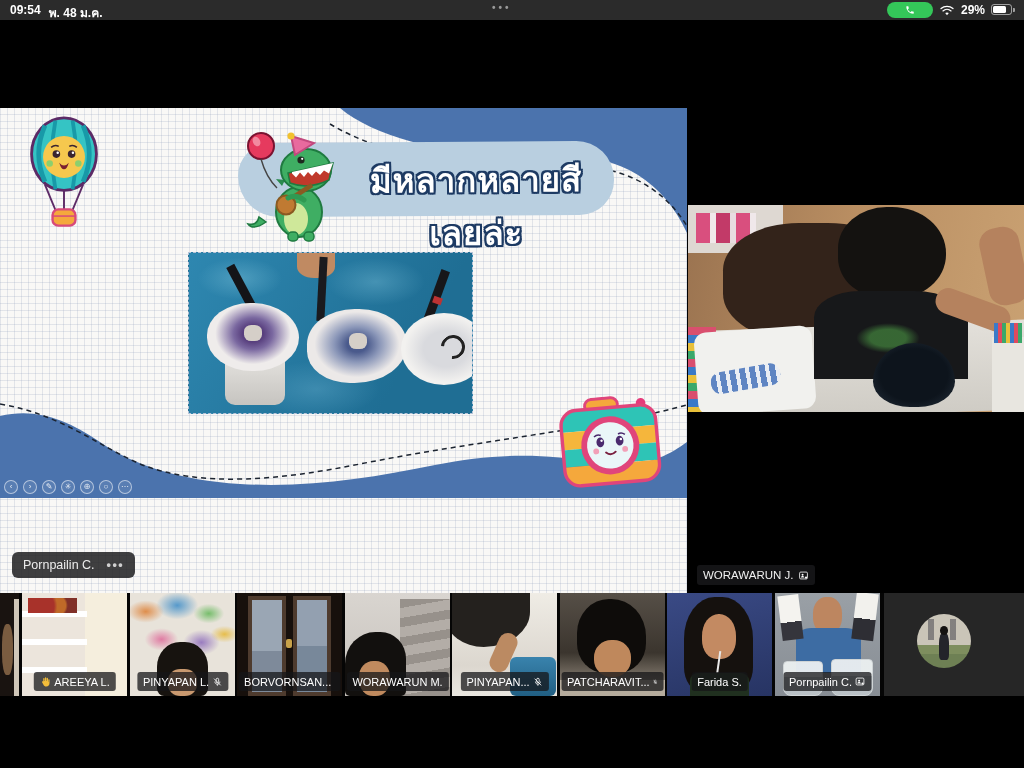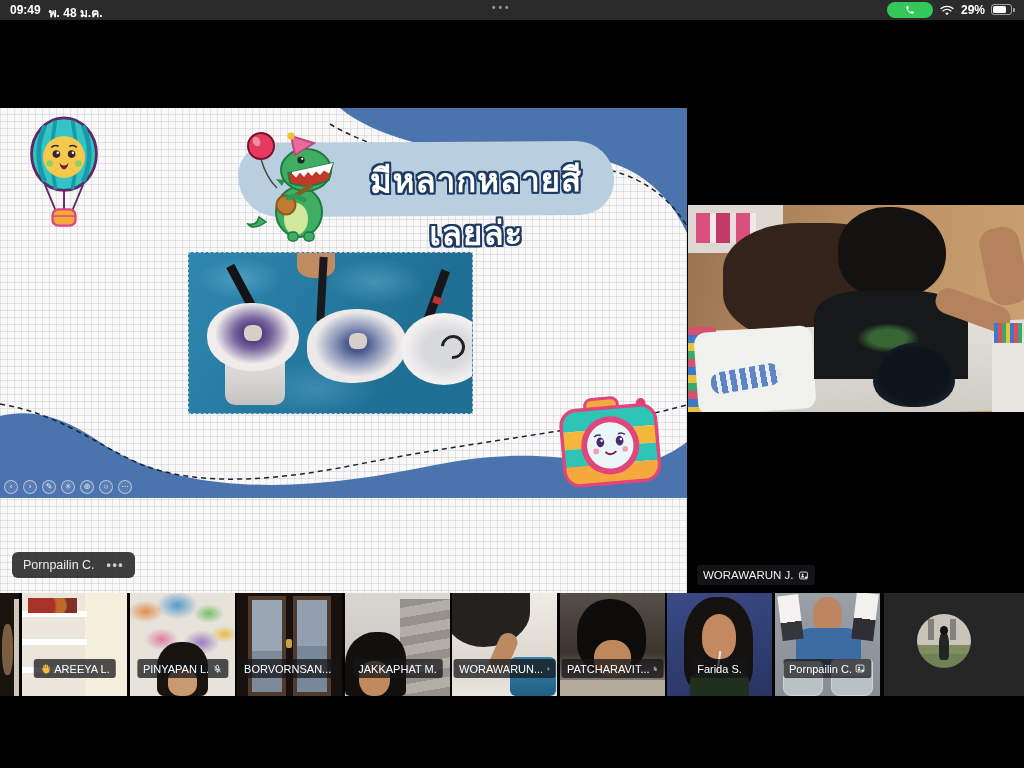--- a/index.html
+++ b/index.html
@@ -173,35 +173,35 @@
   .s7 .d{left:48%;top:56%;width:2px;height:32%;background:#e8e8e8;transform:rotate(8deg);}
 
   .s8{background:linear-gradient(180deg,#9aa0a6,#878d94);}
   .s8 .a{left:36%;top:4%;width:28%;height:36%;background:#bd8660;border-radius:44%;}
   .s8 .b{left:20%;top:34%;width:62%;height:44%;background:#3d6ca3;border-radius:24% 24% 0 0;}
   .s8 .c{left:5%;top:2%;width:20%;height:44%;background:linear-gradient(#f4f3ef 60%,#35353c 60%);transform:rotate(-7deg);}
   .s8 .d{right:4%;top:0;width:21%;height:46%;background:linear-gradient(#f2f1ed 55%,#2e2e34 55%);transform:rotate(7deg);}
   .s8 .e{left:8%;top:66%;width:38%;height:34%;background:linear-gradient(rgba(237,241,242,.94) 0 45%,rgba(190,198,202,.92) 45%);border:1px solid #cfd4d6;border-radius:4px 4px 8px 8px;}
   .s8 .f{left:53%;top:64%;width:40%;height:36%;background:linear-gradient(rgba(237,241,242,.94) 0 45%,rgba(190,198,202,.92) 45%);border:1px solid #cfd4d6;border-radius:4px 4px 8px 8px;}
 
-  .plabel{position:absolute;left:50%;bottom:18px;transform:translateX(-50%);max-width:98%;z-index:2;
+  .plabel{position:absolute;left:50%;bottom:5px;transform:translateX(-50%);max-width:98%;z-index:2;
         height:19px;padding:0 6px;border-radius:3px;background:rgba(22,22,24,.75);
         color:#fff;font-size:11px;display:flex;align-items:center;gap:3px;white-space:nowrap;text-align:right;}
 
   
   .controlbar{position:absolute;left:0;top:696px;width:1024px;height:72px;background:#000;}
 </style>
 </head>
 <body>
 
 <div id="screen">
 
   <div class="statusbar">
     <div class="sb-left">
-      <span>09:49</span>
+      <span>09:54</span>
       <span>พ. 48 ม.ค.</span>
     </div>
     <div class="sb-center">•••</div>
     <div class="sb-right">
       <div class="callpill">
         <svg width="10" height="10" viewBox="0 0 24 24">
           <path fill="#fff" d="M6.62,10.79a15.05,15.05 0 0,0 6.59,6.59l2.2-2.2a1,1 0 0,1 1.01-.24a11.36,11.36 0 0,0 3.57.57a1,1 0 0,1 1,1V20a1,1 0 0,1-1,1A17,17 0 0,1 3,4a1,1 0 0,1 1-1h3.5a1,1 0 0,1 1,1a11.36,11.36 0 0,0 .57,3.57a1,1 0 0,1-.25,1.01Z"></path>
         </svg>
       </div>
       <svg width="16" height="13" viewBox="0 0 24 20">
@@ -432,32 +432,32 @@
       </div>
     </div>
 
     <div class="tile" style="left:345px">
       <div class="sc s4">
           <i class="a"></i>
           <i class="b"></i>
           <i class="c"></i>
         </div>
       <div class="plabel">
-        <span>JAKKAPHAT M.</span>
+        <span>WORAWARUN M.</span>
       </div>
     </div>
 
     <div class="tile" style="left:452px">
       <div class="sc s5">
           <i class="a"></i>
           <i class="b"></i>
           <i class="c"></i>
         </div>
       <div class="plabel">
-        <span>WORAWARUN...</span>
+        <span>PINYAPAN...</span>
         <svg width="10" height="10" viewBox="0 0 24 24" stroke="#fff" stroke-width="2" fill="none">
           <rect x="9" y="3" width="6" height="11" rx="3"></rect>
             <path d="M6,11 c0,4,2.7,6.3,6,6.3 s6,-2.3,6,-6.3 M12,17.5 V21"></path>
             <path d="M4,4 L20,20"></path>
         </svg>
       </div>
     </div>
 
     <div class="tile" style="left:560px">
       <div class="sc s6">

